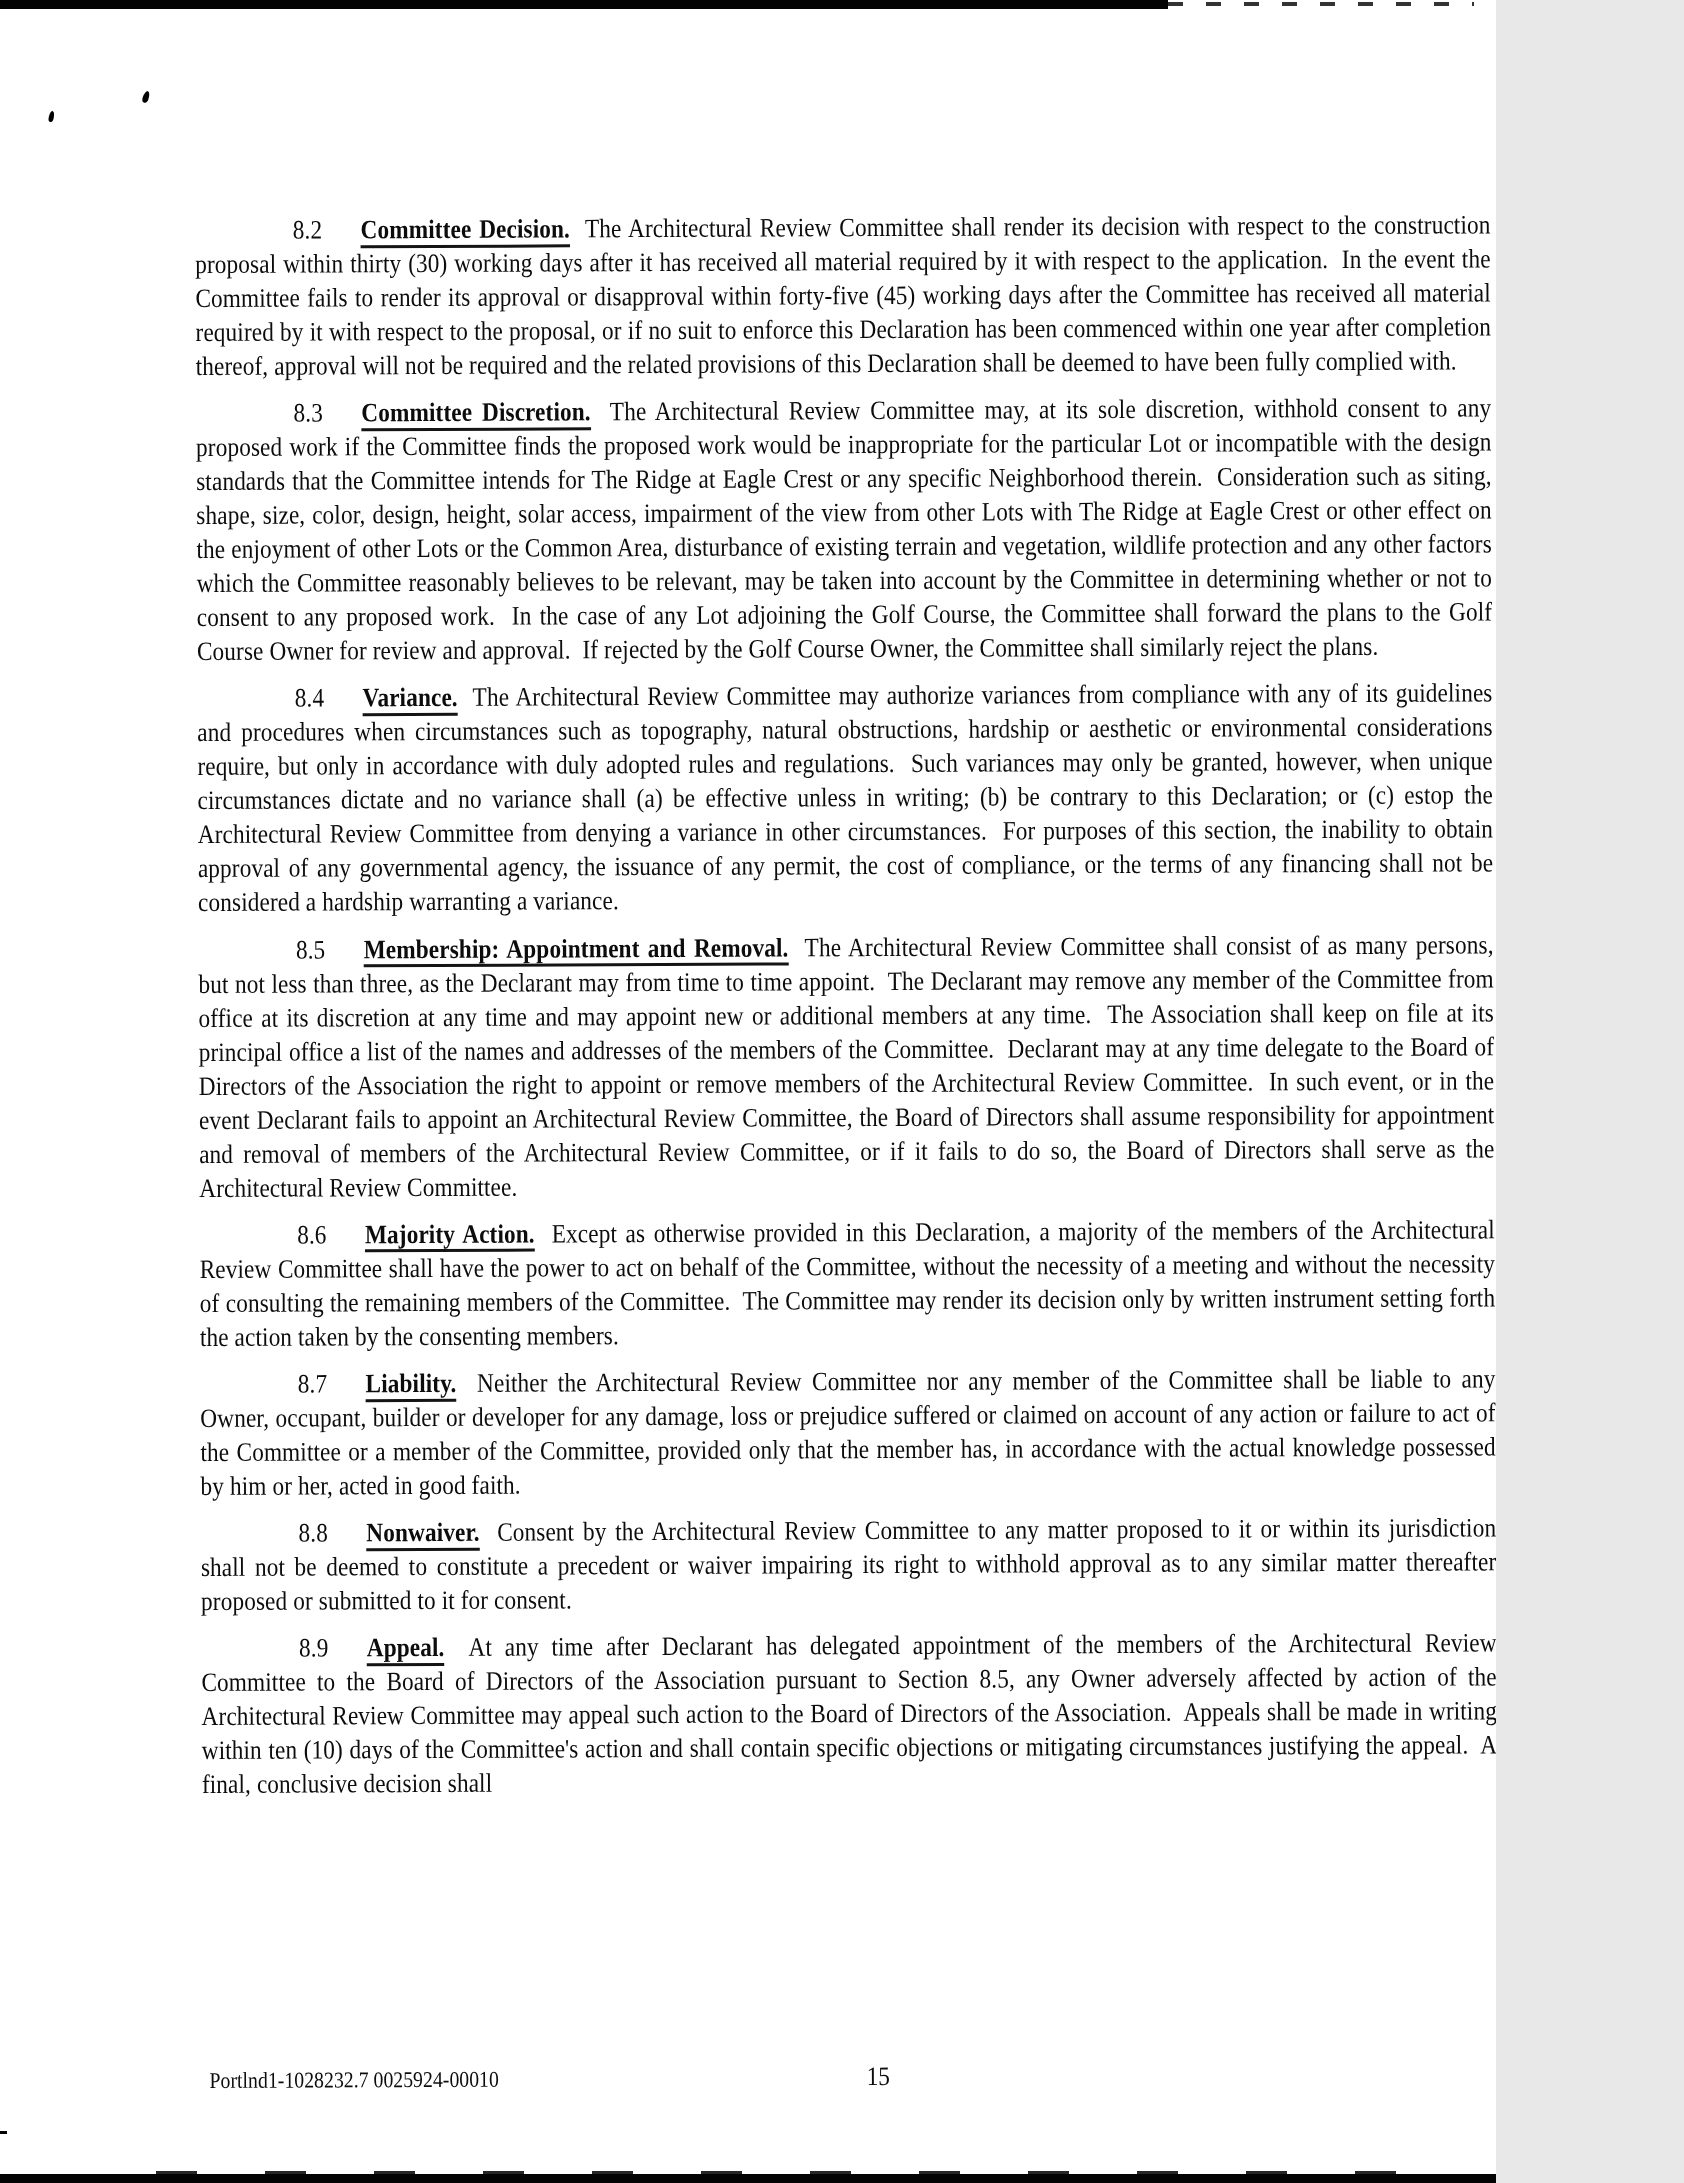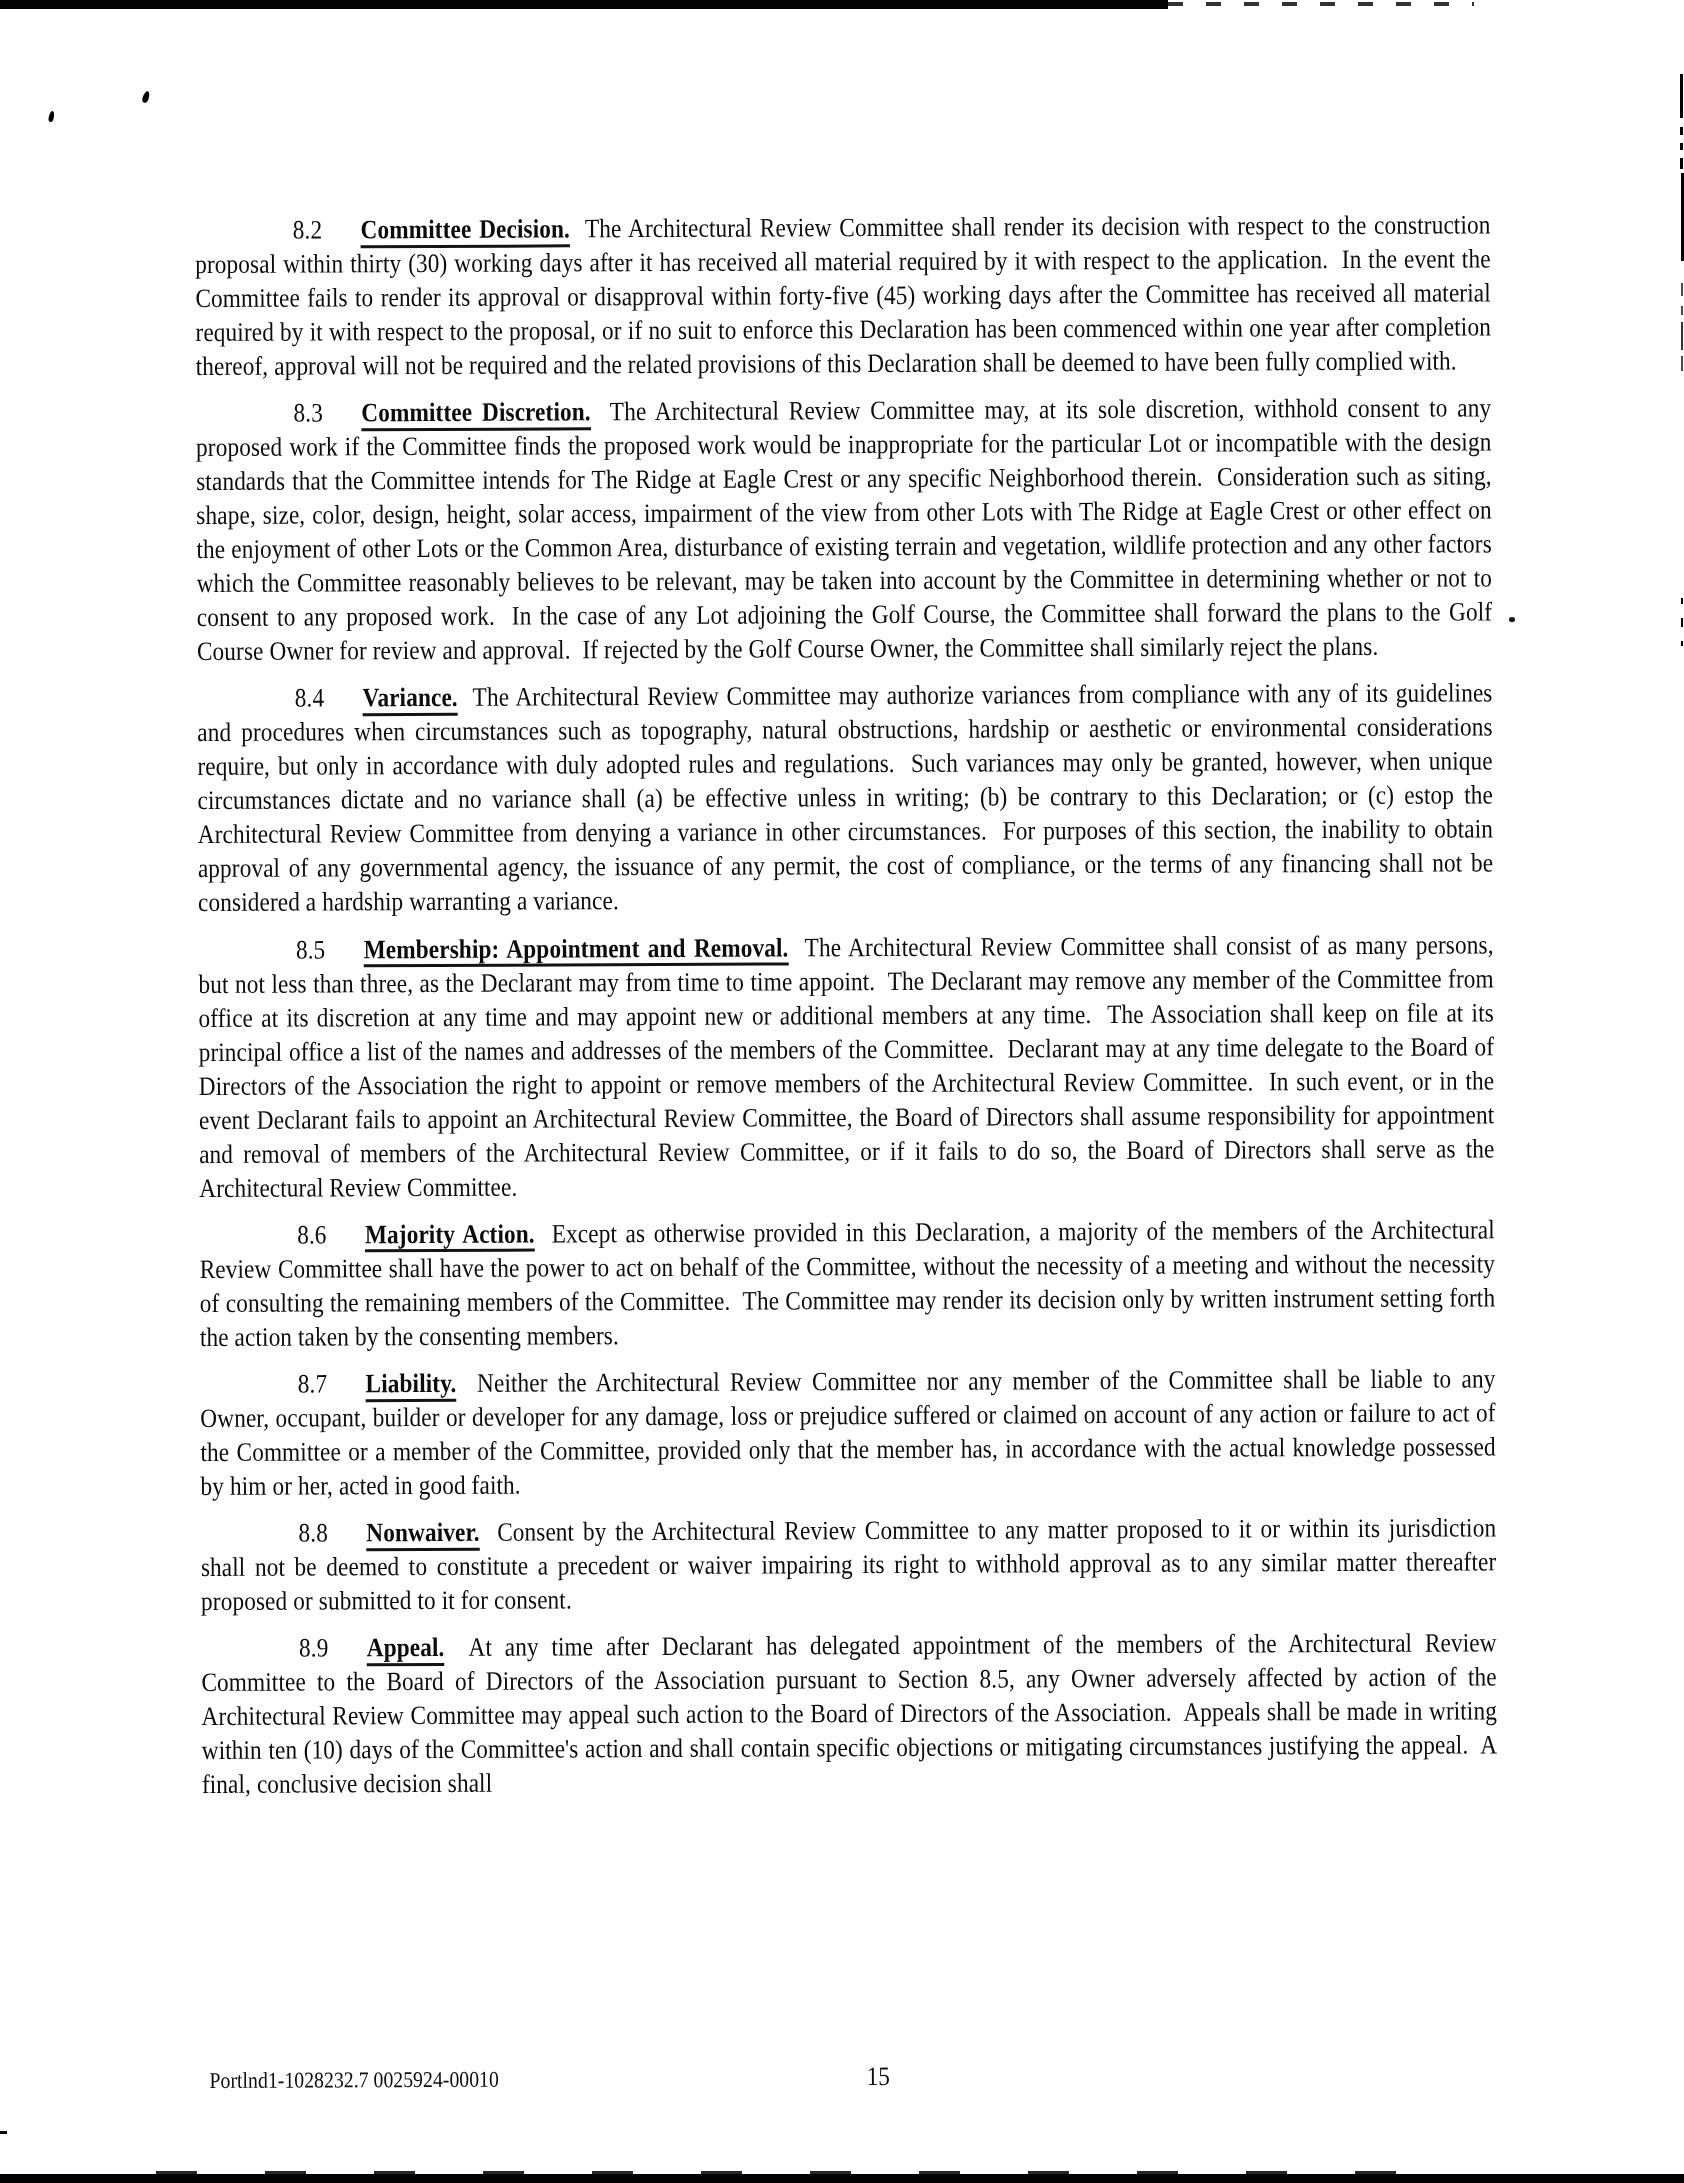--- a/index.html
+++ b/index.html
@@ -1,18 +1,18 @@
 <!DOCTYPE html>
 <html style="font-size:10.6px"><head>
 <meta charset="utf-8">
 <style>
   html, body { margin: 0; padding: 0; background: #e8e8e8; }
   .page {
     position: relative;
-    width: 1684px;
+    width: 1496px;
     height: 2183px;
     background: #ffffff;
     overflow: hidden;
     font-family: "Liberation Serif", serif;
     color: #0c0c0c;
   }
 
   
   .content {
     position: absolute;

